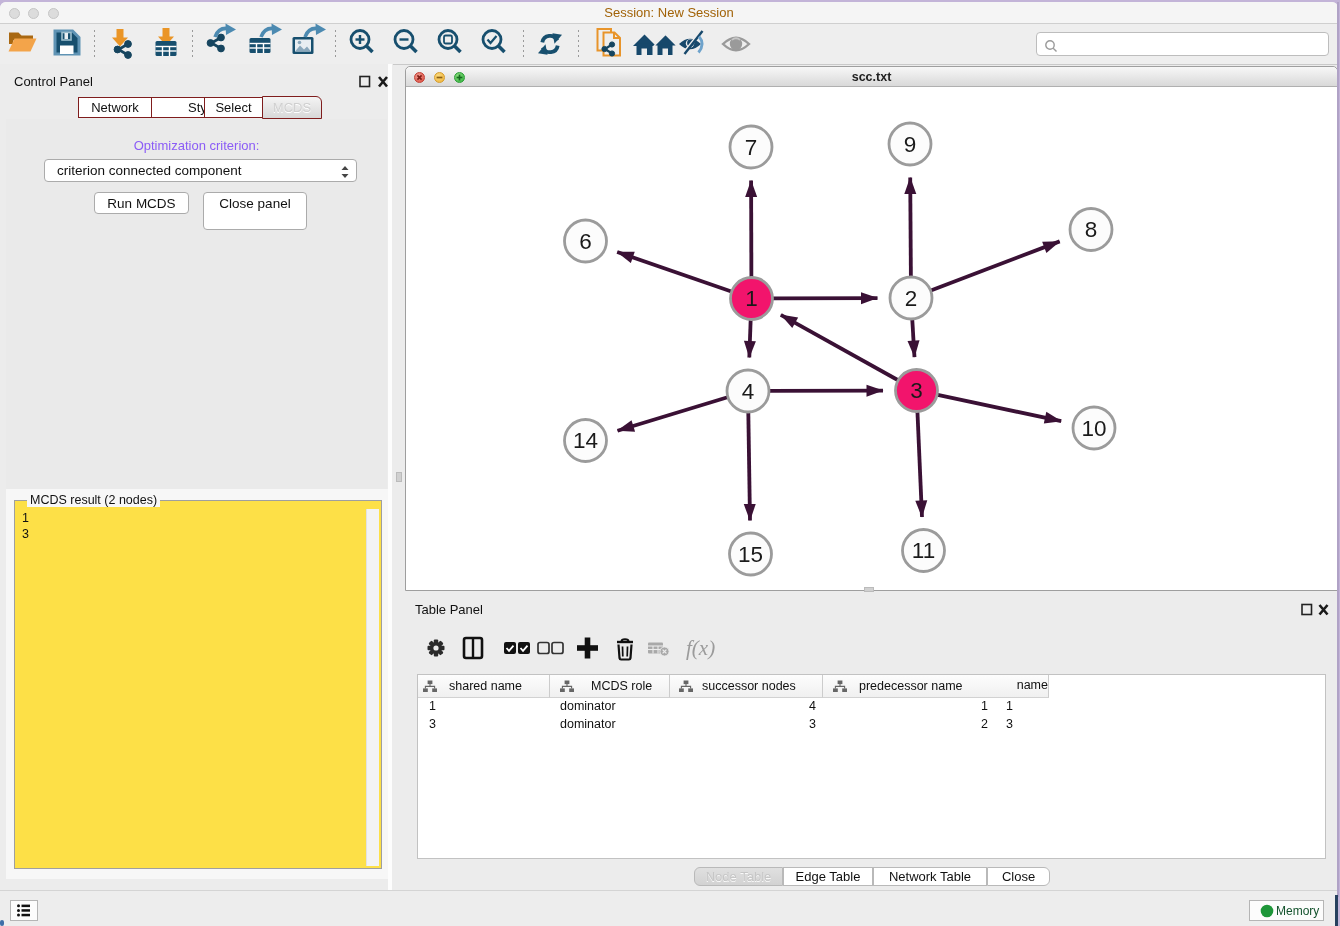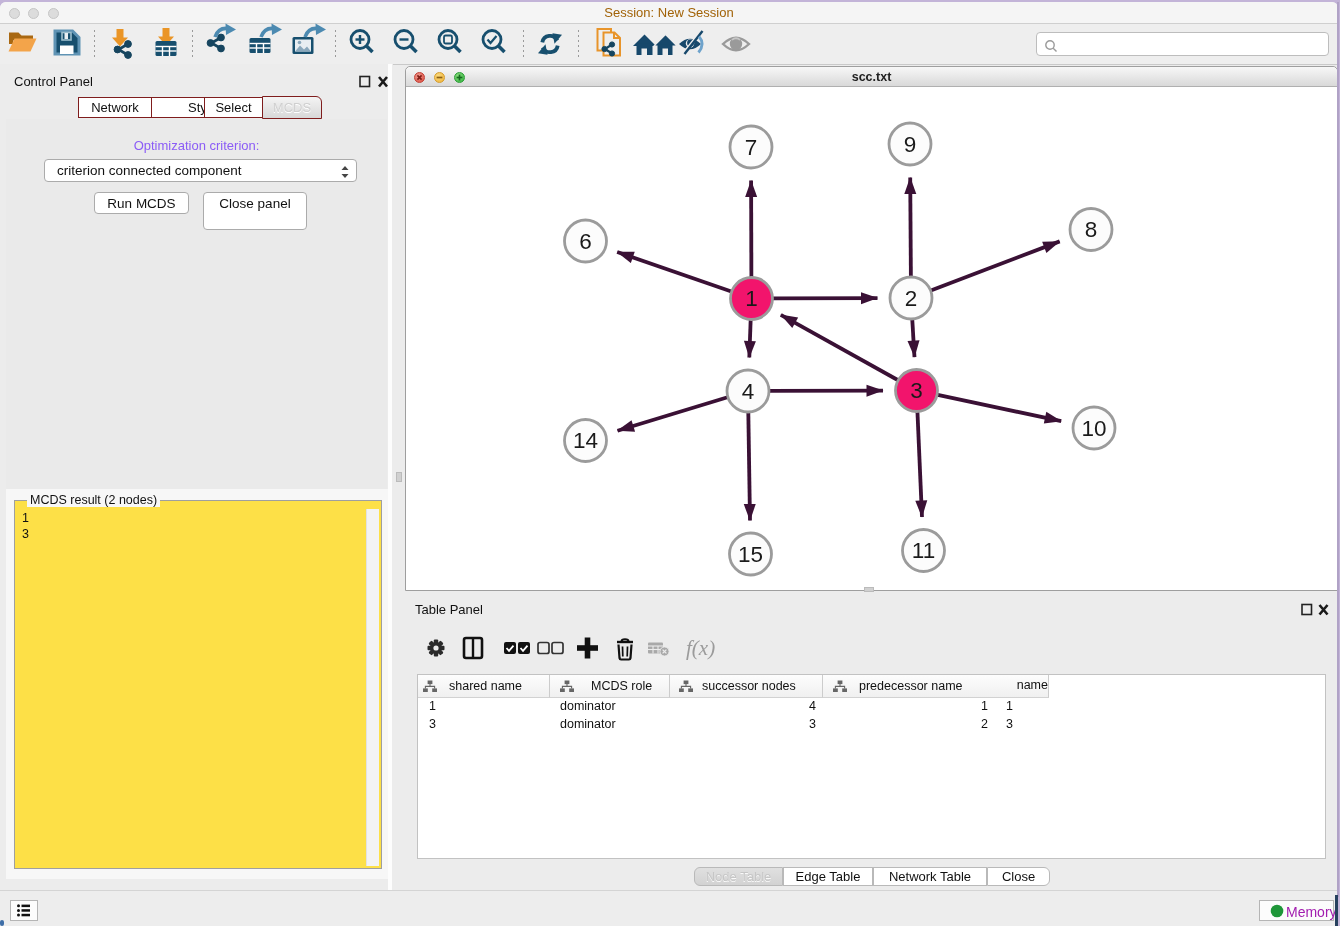--- a/index.html
+++ b/index.html
@@ -70,22 +70,22 @@
   color:#111; }
 .hcell span { position:absolute; top:4px; }
 .tcell { position:absolute; font-size:12.5px; color:#111; white-space:nowrap; }
 .btab { position:absolute; top:276px; height:19px; background:#fff;
   border:1px solid #b9b9b9; font-size:13px; color:#111; text-align:center;
   line-height:18px; }
 
 
 #statusbar { position:absolute; left:0; top:888px; width:1338px; height:36px;
   background:#ededed; border-top:1px solid #d4d4d4; }
-#memorybtn { position:absolute; right:4px; top:9px; width:75px; height:21px;
-  background:#fcfcfc; border:1px solid #b5b5b5; font-size:14px; color:#a21caf; }
+#memorybtn { position:absolute; right:14px; top:9px; width:75px; height:21px;
+  background:#fcfcfc; border:1px solid #b5b5b5; font-size:12px; color:#14532d; }
 #listbtn { position:absolute; left:10px; top:9px; width:28px; height:21px;
   background:#fcfcfc; border:1px solid #b5b5b5; }
 </style>
 </head>
 <body>
 <div id="app">
   <div id="titlebar">
     <div class="tl" style="left:8.5px"></div>
     <div class="tl" style="left:28px"></div>
     <div class="tl" style="left:47.5px"></div>

